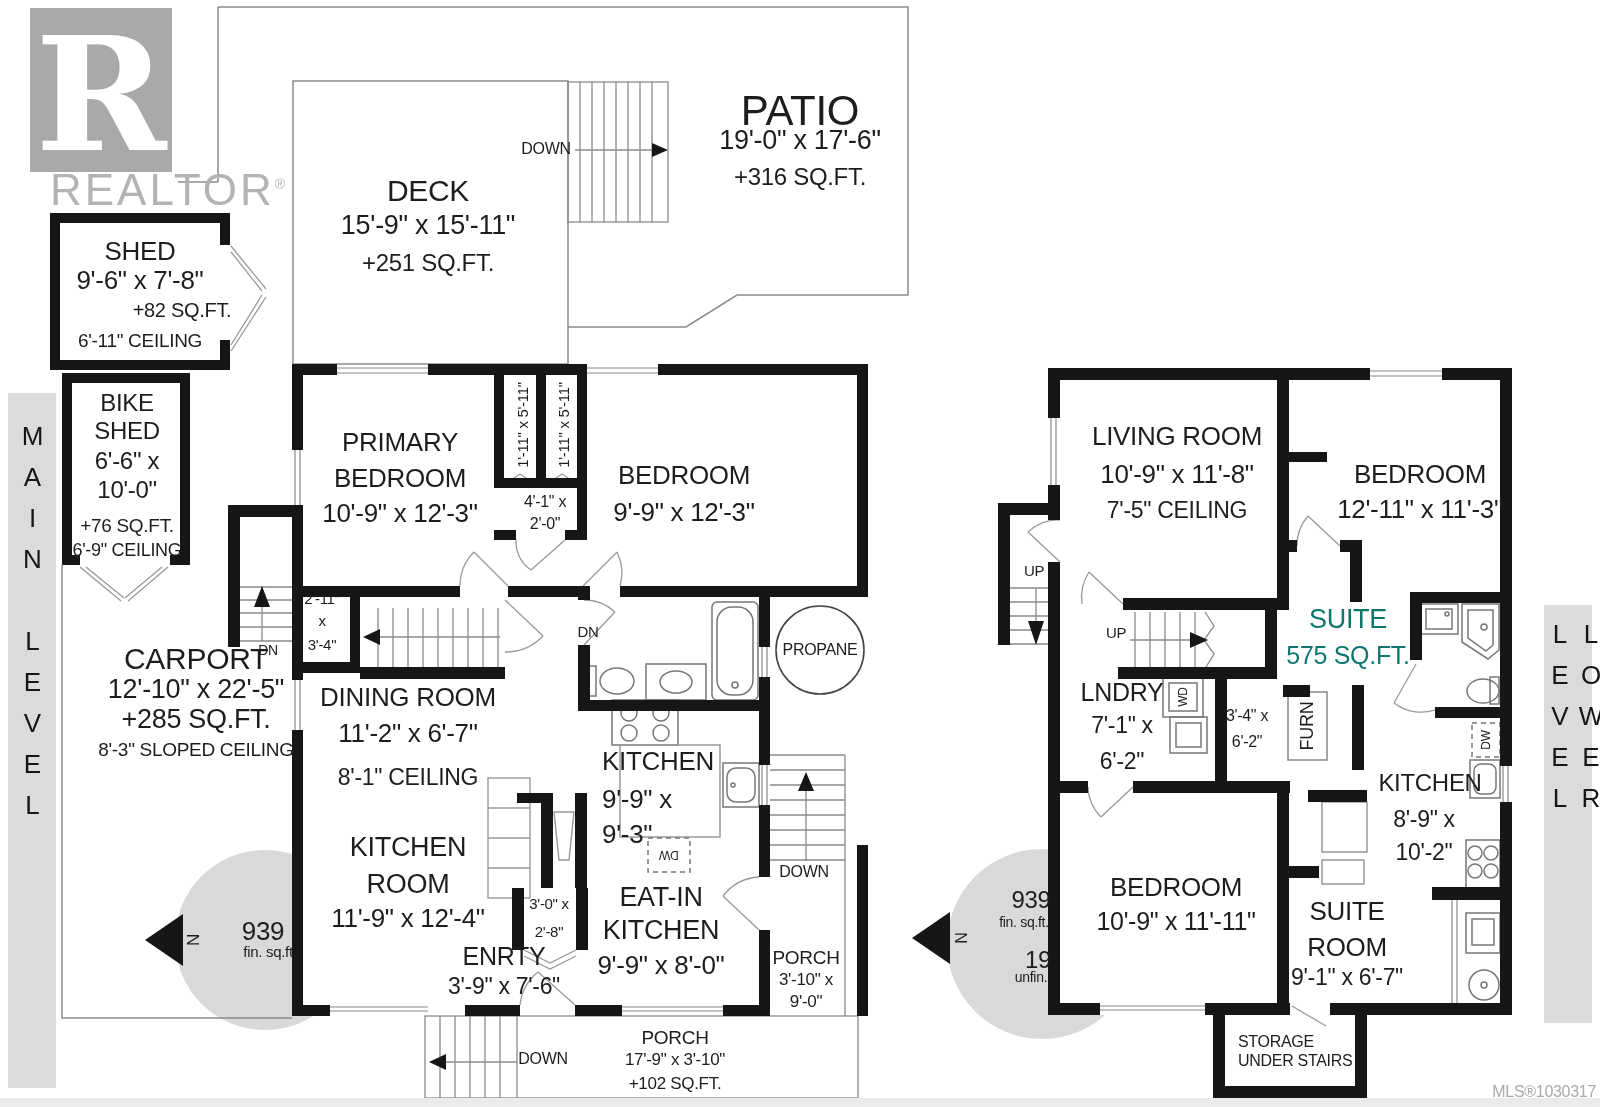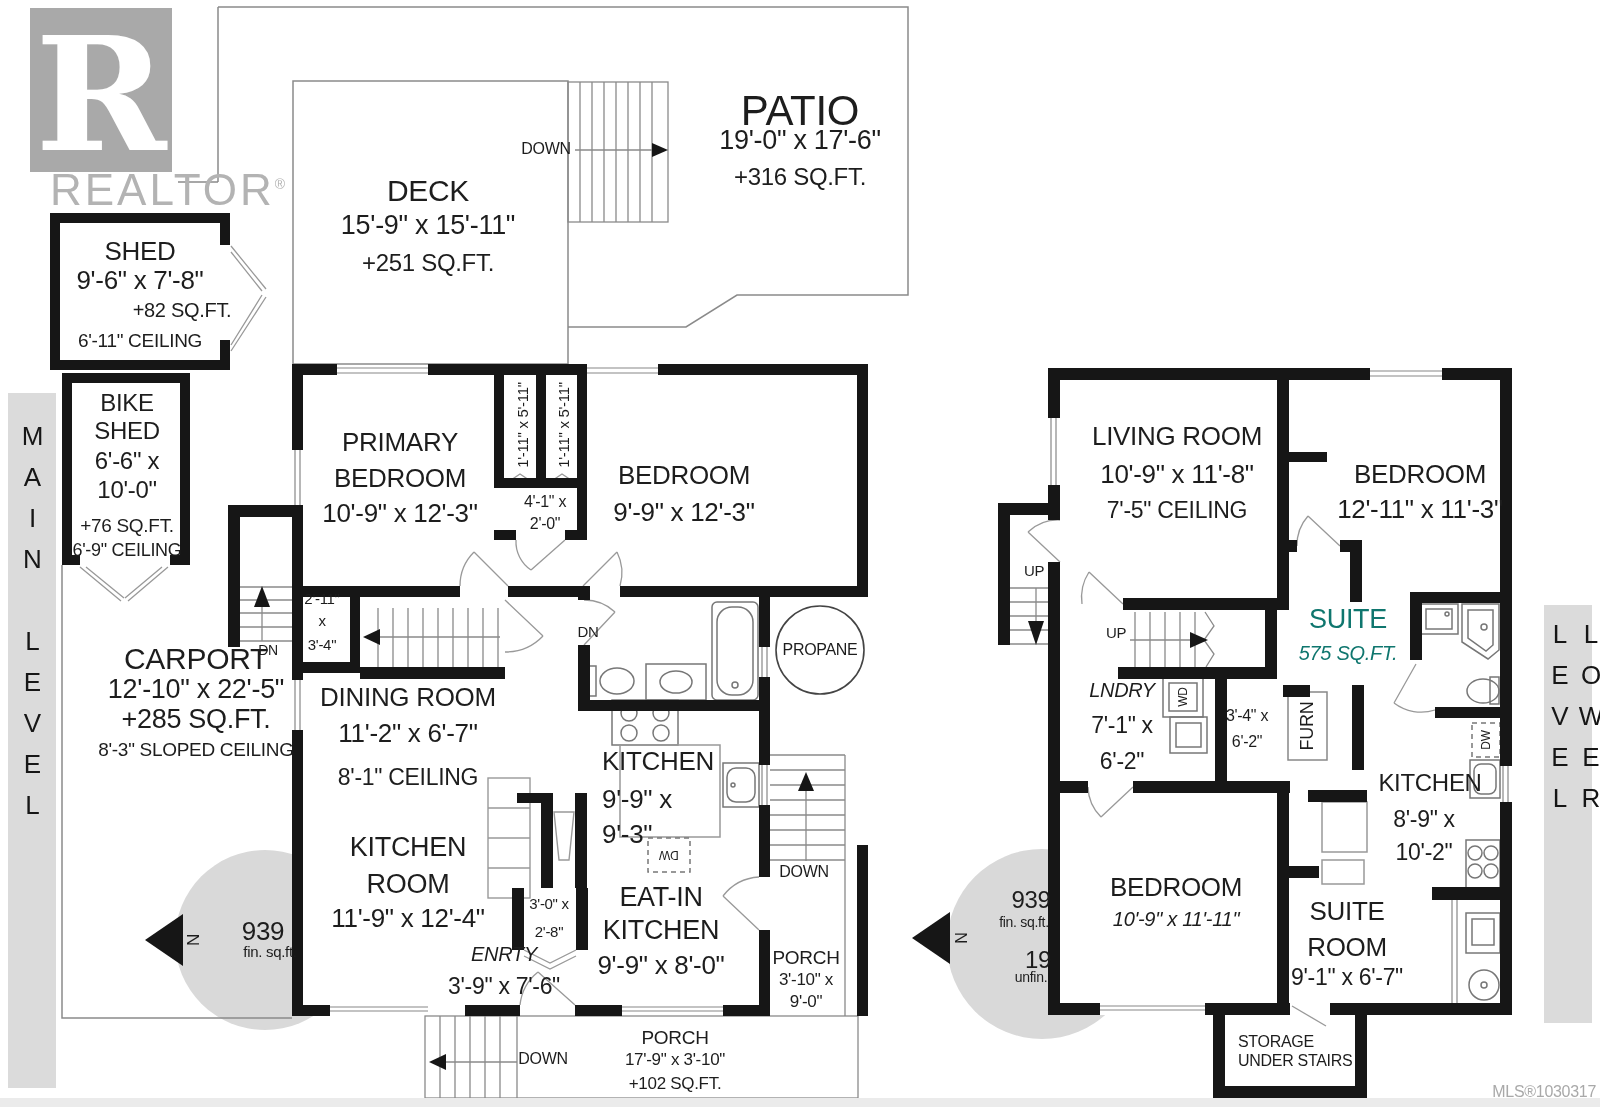--- a/index.html
+++ b/index.html
@@ -10,21 +10,21 @@
      transform:translateX(-50%);letter-spacing:-0.3px;color:#1d1d1d;}
   .left{transform:none;text-align:left;}
   .right{transform:translateX(-100%);text-align:right;}
   .rot{transform:translate(-50%,-50%) rotate(-90deg);}
   .rot180{transform:translate(-50%,-50%) rotate(180deg);}
   .gray{color:#0f766e;}
   .ltgray{color:#b3b3b3;margin-left:44px;}
   .mls{color:#a9a9a9;}
   .s12{font-size:12px;} .s14{font-size:14px;} .s15{font-size:15px;} .s16{font-size:16px;}
   .s17{font-size:17px;} .s18{font-size:18px;} .s19{font-size:19px;} .s20{font-size:20px;}
-  .s23{font-size:23px;} .s24{font-size:24px;} .s25{font-size:20px;font-style:italic;} .s26{font-size:26px;}
+  .s23{font-size:23px;} .s24{font-size:24px;} .s25{font-size:25px;} .s26{font-size:26px;}
   .s27{font-size:27px;} .s30{font-size:30px;} .s31{font-size:42px;} .s44{font-size:44px;letter-spacing:3px;}
   .bar{position:absolute;background:#dbdbdb;}
   .bar span{display:block;writing-mode:vertical-rl;text-orientation:upright;
             font-size:26px;letter-spacing:11px;color:#161616;margin:0 auto;}
   sup.reg{font-size:14px;vertical-align:super;letter-spacing:0;}
   .strip{position:absolute;left:0;top:1098px;width:1600px;height:9px;background:#ebebeb;}
 </style>
 </head>
 <body>
 

